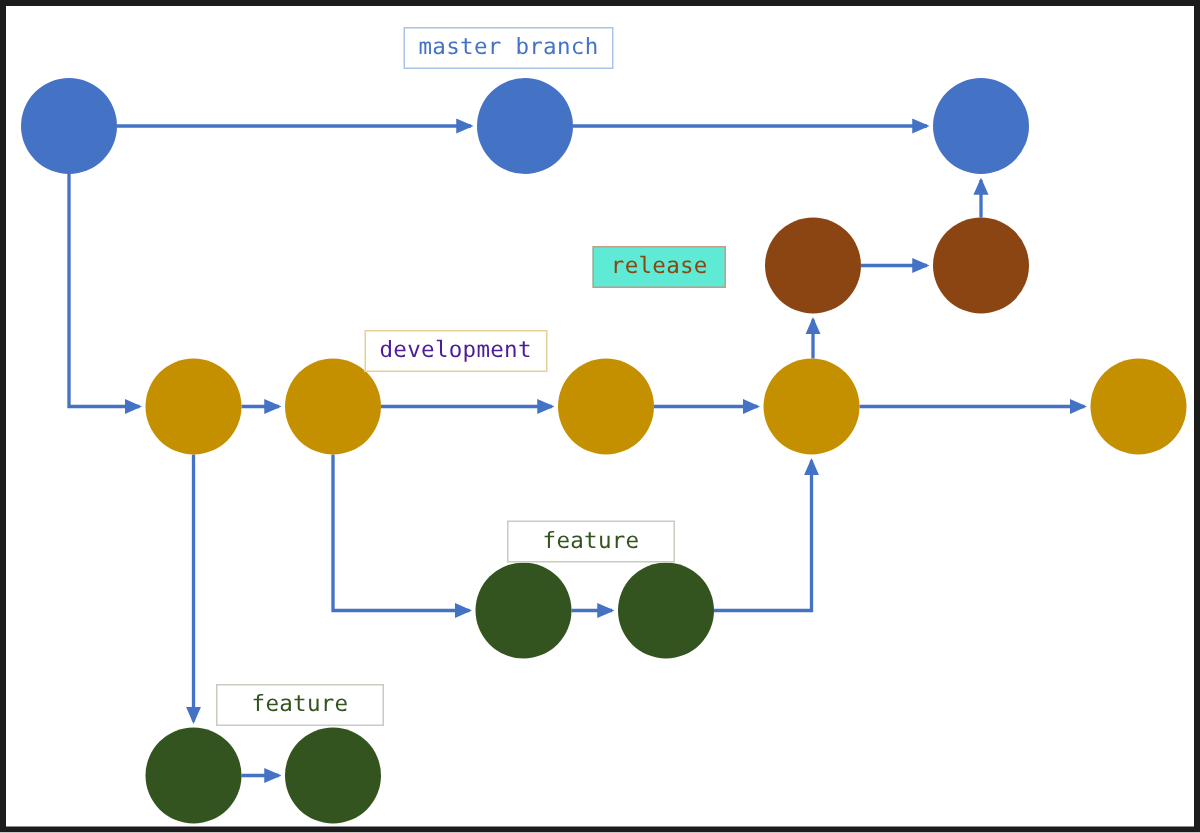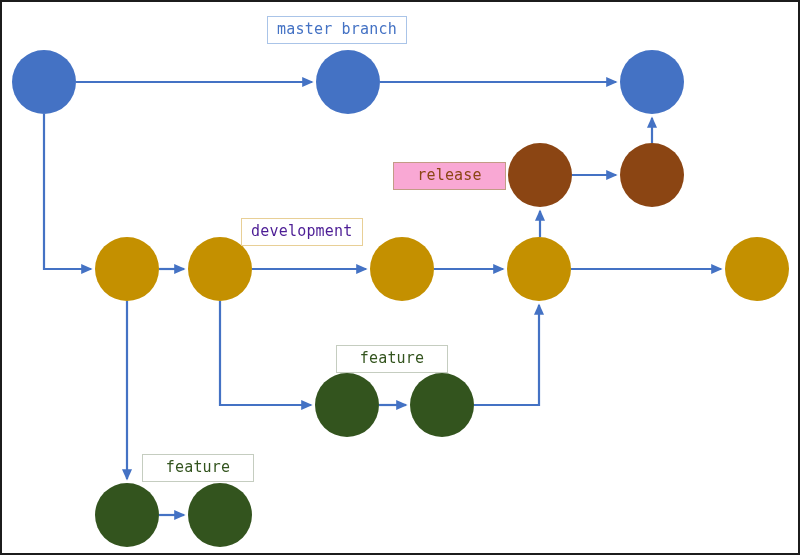--- a/index.html
+++ b/index.html
@@ -7,21 +7,21 @@
     margin: 0;
     padding: 0;
     background: #ffffff;
     font-family: "DejaVu Sans Mono", monospace;
   }
   #canvas {
     position: relative;
     width: 800px;
     height: 555px;
     background: #ffffff;
-    border: 2px solid #3b82f6;
+    border: 4px solid #3b82f6;
     box-sizing: border-box;
     overflow: hidden;
   }
   #diagram-svg {
     position: absolute;
     left: 0;
     top: 0;
     width: 800px;
     height: 555px;
     display: block;
@@ -87,19 +87,19 @@
         <circle cx="755" cy="267" r="32" fill="#c49000" class="node-circle"></circle>
         <circle cx="345" cy="403" r="32" fill="#33541e" class="node-circle"></circle>
         <circle cx="440" cy="403" r="32" fill="#33541e" class="node-circle"></circle>
         <circle cx="125" cy="513" r="32" fill="#33541e" class="node-circle"></circle>
         <circle cx="218" cy="513" r="32" fill="#33541e" class="node-circle"></circle>
       </g>
   </svg>
 
   <div id="labels-layer">
       <div class="branch-label" style="left: 265px; top: 14px; color: rgb(68, 114, 196); border-color: rgb(170, 196, 232); background: rgb(255, 255, 255);">master branch</div>
-      <div class="branch-label" style="left: 391px; top: 160px; width: 113px; color: rgb(139, 69, 19); border-color: rgb(195, 155, 134); background: #f9a8d4;">release</div>
+      <div class="branch-label" style="left: 391px; top: 160px; width: 89px; color: rgb(139, 69, 19); border-color: rgb(195, 155, 134); background: #5eead4;">release</div>
       <div class="branch-label" style="left: 239px; top: 216px; color: #4c1d95; border-color: rgb(232, 207, 150); background: rgb(255, 255, 255);">development</div>
       <div class="branch-label" style="left: 334px; top: 343px; width: 112px; color: rgb(51, 84, 30); border-color: rgb(197, 205, 192); background: rgb(255, 255, 255);">feature</div>
       <div class="branch-label" style="left: 140px; top: 452px; width: 112px; color: rgb(51, 84, 30); border-color: rgb(197, 205, 192); background: rgb(255, 255, 255);">feature</div>
     </div>
 
 </div>
 
 </body></html>

